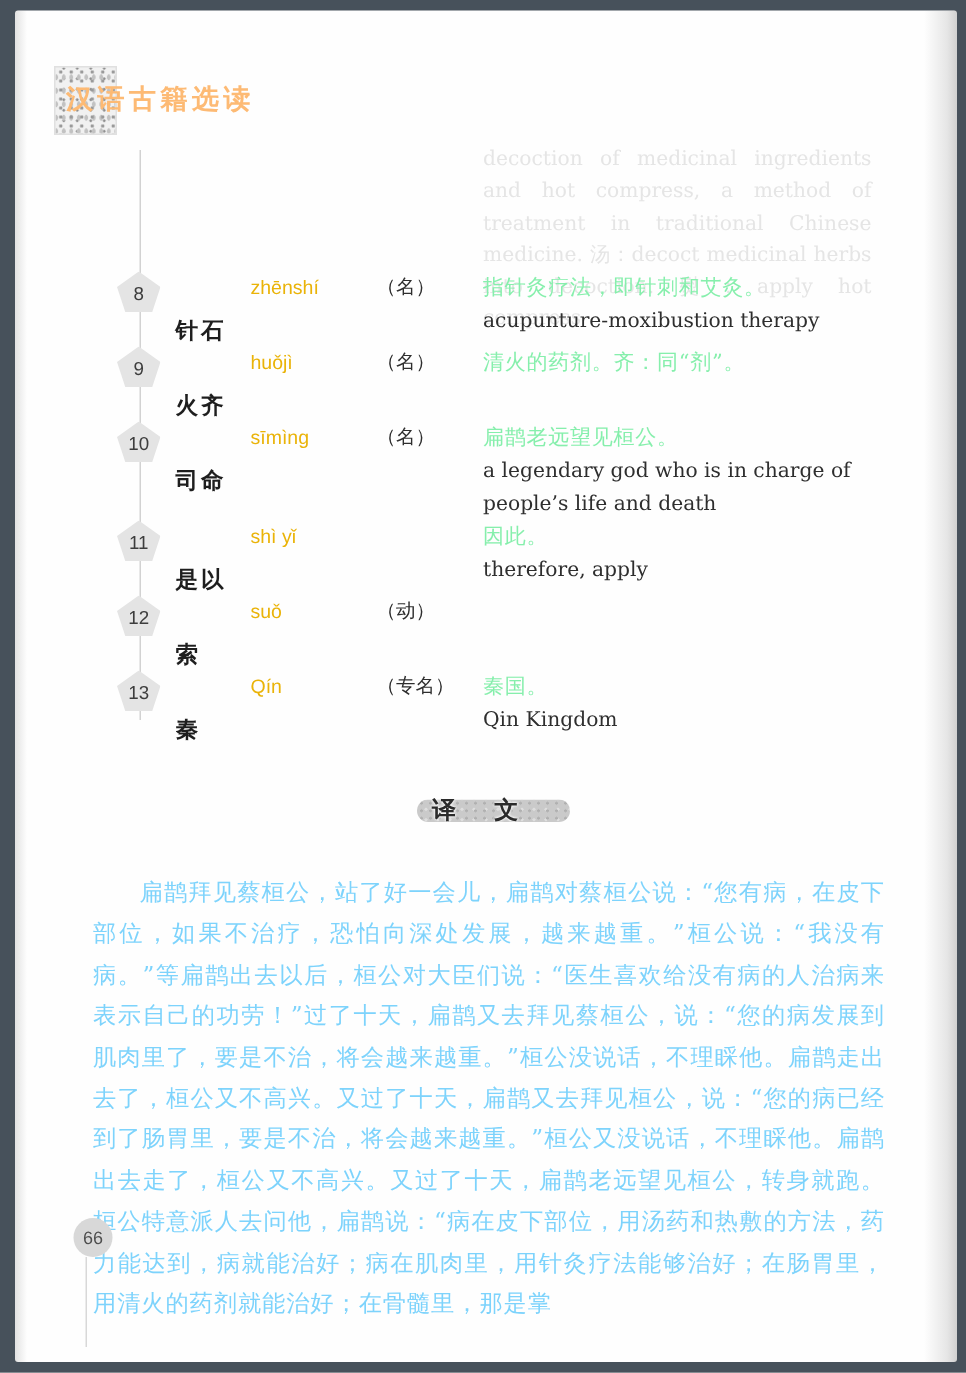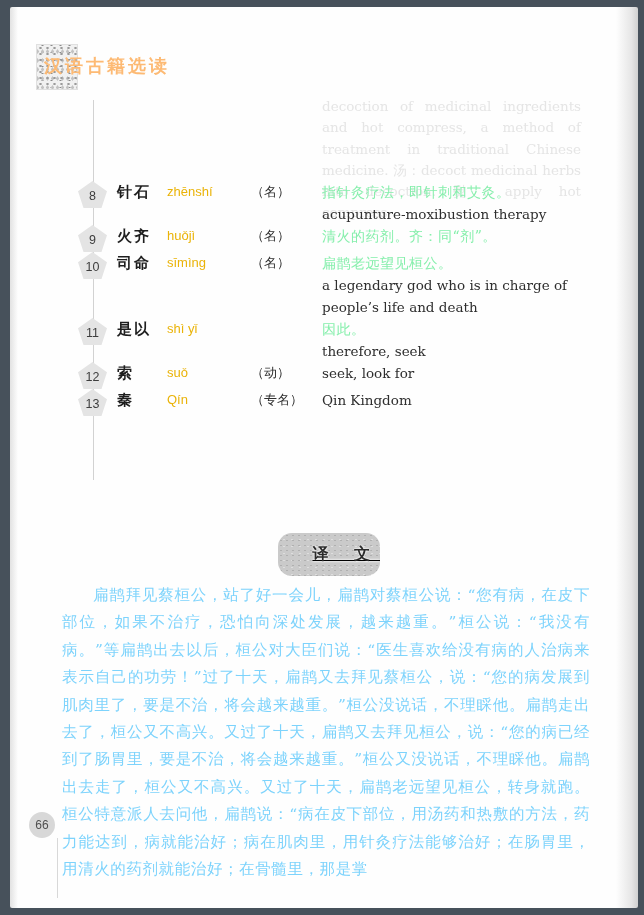--- a/index.html
+++ b/index.html
@@ -33,44 +33,44 @@
     font-size:13.5px; line-height:21.3px; color:#e5e5e5; text-align:justify;}
 
   
   .vocab{position:absolute; left:78px; top:181px; width:504px;}
   .vrow{display:flex; align-items:flex-start; line-height:22px;}
   .badge-col{width:39px; flex:none; padding-top:0px;}
   .pent{width:29px; height:27px; background:#e4e4e4;
     clip-path:polygon(50% 0,100% 38%,81% 100%,19% 100%,0 38%);
     display:flex; align-items:center; justify-content:center;
     font-family:"Liberation Sans", sans-serif; font-size:12.5px; color:#3d3d3d; padding-top:3px; box-sizing:border-box;}
-  .hanzi-col{width:50px; flex:none; font-size:15px; font-weight:700; color:#1e1e1e; letter-spacing:2px;}
+  .hanzi-col{width:50px; flex:none; font-size:15px; font-weight:700; color:#1e1e1e; letter-spacing:2px;margin-top:28px;}
   .pinyin-col{width:84px; flex:none; font-family:"Liberation Sans", sans-serif; font-size:13px; color:#eab308;}
   .pos-col{width:71px; flex:none; font-size:13px; color:#2e2e2e;}
   .def-col{flex:1; min-width:0;}
   .def-cn{font-size:14px; color:#86efac; letter-spacing:0.5px;}
   .def-en{font-size:13.5px; color:#2e2e2e;}
 
   
-  .section-pill{position:absolute; left:278px; top:533px; width:102px; height:43px;
+  .section-pill{position:absolute; left:278px; top:533px; width:102px; height:15px;
     border-radius:14px; background-color:#cacaca;
     background-image:radial-gradient(#b0b0b0 1px, transparent 1.3px),
                      radial-gradient(#dedede 1px, transparent 1.2px);
     background-size:6px 5px,8px 7px; background-position:0 0,2px 3px;
-    display:flex; align-items:center; justify-content:flex-end;text-decoration:underline;}
+    display:flex; align-items:center; justify-content:flex-start;}
   .section-pill span{font-size:16px; font-weight:700; color:#2b2b2b; letter-spacing:10px;
     padding-left:10px; text-shadow:0 0 2px #fff, 0 0 2px #fff;}
 
   
   .translation{position:absolute; left:62px; top:582px; width:528px;
     font-size:15.5px; line-height:27.4px; color:#7dd3fc; text-align:justify;
     text-indent:2em; letter-spacing:0.6px;}
 
   
-  .pagenum{position:absolute; left:29px; top:812px; width:26px; height:26px; border-radius:50%;
+  .pagenum{position:absolute; left:49px; top:812px; width:26px; height:26px; border-radius:50%;
     background:#d8d8d8; display:flex; align-items:center; justify-content:center;
     font-family:"Liberation Sans", sans-serif; font-size:12px; color:#4f4f4f;}
 </style>
 </head>
 <body>
 
 <div class="canvas">
   <div class="page"></div>
   <div class="page-curl-left"></div>
   <div class="page-curl"></div>
@@ -123,44 +123,44 @@
 
     <div class="vrow">
       <div class="badge-col">
         <div class="pent">11</div>
       </div>
       <div class="hanzi-col">是以</div>
       <div class="pinyin-col">shì yǐ</div>
       <div class="pos-col"></div>
       <div class="def-col">
         <div class="def-cn">因此。</div>
-        <div class="def-en">therefore, seek</div>
+        <div class="def-en">therefore, apply</div>
       </div>
     </div>
 
     <div class="vrow">
       <div class="badge-col">
         <div class="pent">12</div>
       </div>
       <div class="hanzi-col">索</div>
       <div class="pinyin-col">suǒ</div>
       <div class="pos-col">（动）</div>
       <div class="def-col">
-        <div class="def-en">seek, look for</div>
       </div>
     </div>
 
     <div class="vrow">
       <div class="badge-col">
         <div class="pent">13</div>
       </div>
       <div class="hanzi-col">秦</div>
       <div class="pinyin-col">Qín</div>
       <div class="pos-col">（专名）</div>
       <div class="def-col">
+        <div class="def-cn">秦国。</div>
         <div class="def-en">Qin Kingdom</div>
       </div>
     </div>
   </div>
 
   <div class="section-pill">
     <span>译 文</span>
   </div>
 
   <div class="translation">扁鹊拜见蔡桓公，站了好一会儿，扁鹊对蔡桓公说：“您有病，在皮下部位，如果不治疗，恐怕向深处发展，越来越重。”桓公说：“我没有病。”等扁鹊出去以后，桓公对大臣们说：“医生喜欢给没有病的人治病来表示自己的功劳！”过了十天，扁鹊又去拜见蔡桓公，说：“您的病发展到肌肉里了，要是不治，将会越来越重。”桓公没说话，不理睬他。扁鹊走出去了，桓公又不高兴。又过了十天，扁鹊又去拜见桓公，说：“您的病已经到了肠胃里，要是不治，将会越来越重。”桓公又没说话，不理睬他。扁鹊出去走了，桓公又不高兴。又过了十天，扁鹊老远望见桓公，转身就跑。桓公特意派人去问他，扁鹊说：“病在皮下部位，用汤药和热敷的方法，药力能达到，病就能治好；病在肌肉里，用针灸疗法能够治好；在肠胃里，用清火的药剂就能治好；在骨髓里，那是掌</div>

